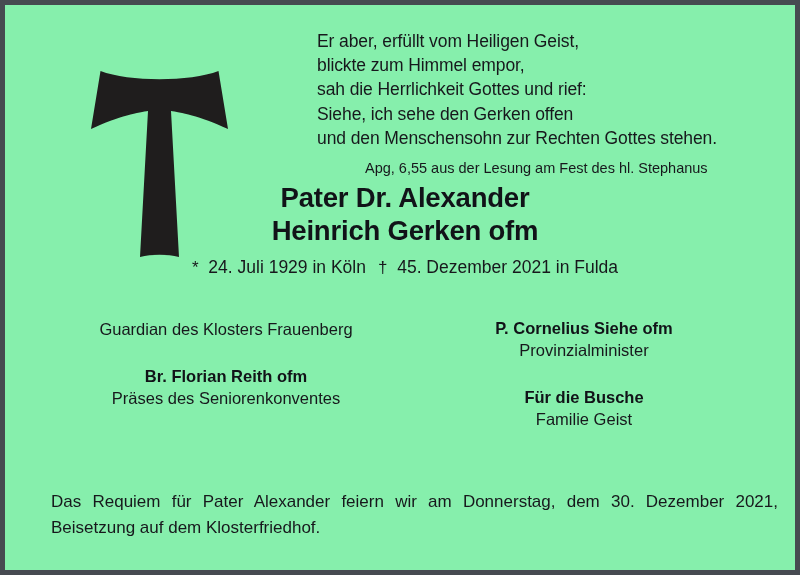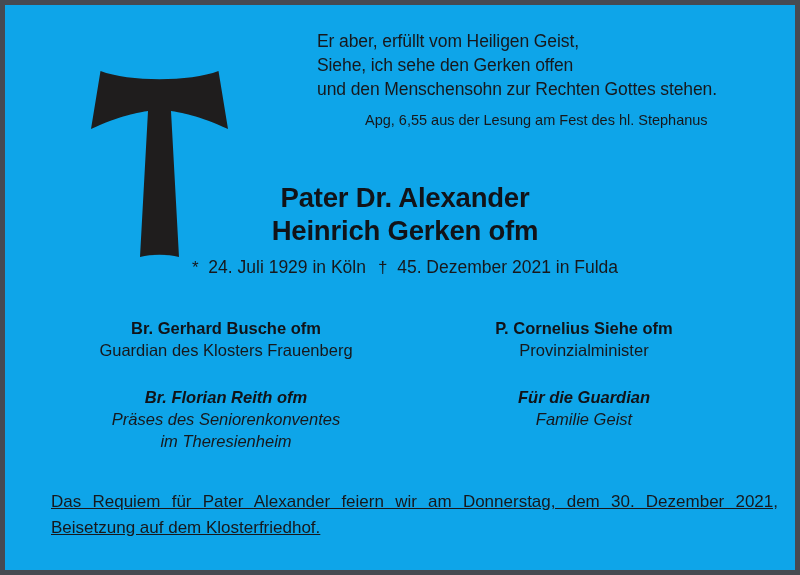--- a/index.html
+++ b/index.html
@@ -20,21 +20,21 @@
     box-sizing: border-box;
     background: #ffffff;
     border: 5px solid #474a51;
     overflow: hidden;
   }
 
   .page {
     position: relative;
     width: 100%;
     height: 100%;
-    background: #0ea5e9;
+    background: #86efac;
   }
 
   
   .emblem {
     position: absolute;
     left: 62px;
     top: 36px;
     width: 185px;
     height: 230px;
   }
@@ -103,21 +103,20 @@
     top: 313px;
     width: 716px;
     display: flex;
   }
   .sig-col {
     width: 50%;
     text-align: center;
   }
   .sig-group + .sig-group {
     margin-top: 26px;
-    font-style: italic;
   }
   .sig-name {
     font-size: 16.5px;
     font-weight: bold;
     line-height: 21px;
     color: #111318;
   }
   .sig-role {
     font-size: 16.5px;
     line-height: 22px;
@@ -136,21 +135,20 @@
   }
   .requiem {
     position: absolute;
     left: 46px;
     top: 484px;
     width: 727px;
     font-size: 17px;
     line-height: 25.5px;
     color: #17181c;
     text-align: justify;
-    text-decoration: underline;
   }
   .requiem > span { display: block; }
   .requiem .just {
     text-align: justify;
     text-align-last: justify;
   }
 </style>
 </head>
 <body>
 
@@ -166,52 +164,52 @@
                  L 112 216
                  C 100 213, 85 213, 73 216
                  L 81 70
                  C 73 71, 52 75, 24 88
                  Z" fill="#1f1d1d"></path>
       </svg>
     </div>
 
     <div class="quote-block">
       <div class="quote-line">Er aber, erfüllt vom Heiligen Geist,</div>
+      <div class="quote-line">blickte zum Himmel empor,</div>
+      <div class="quote-line">sah die Herrlichkeit Gottes und rief:</div>
       <div class="quote-line">Siehe, ich sehe den Gerken offen</div>
       <div class="quote-line">und den Menschensohn zur Rechten Gottes stehen.</div>
       <div class="quote-source">Apg, 6,55 aus der Lesung am Fest des hl. Stephanus</div>
     </div>
 
     <div class="name-block">
       <div class="name-line">Pater Dr. Alexander</div>
       <div class="name-line">Heinrich Gerken ofm</div>
       <div class="life-dates"><span class="sym">*</span>&nbsp; <span>24. Juli 1929 in Köln</span><span class="gap"></span><span class="sym">†</span>&nbsp; <span>45. Dezember 2021 in Fulda</span></div>
     </div>
 
     <div class="signatories">
 
       <div class="sig-col">
         <div class="sig-group">
-          <div class="sig-name">Br. Gerhard Busche ofm</div>
           <div class="sig-role">Guardian des Klosters Frauenberg</div>
         </div>
         <div class="sig-group">
           <div class="sig-name">Br. Florian Reith ofm</div>
           <div class="sig-role">Präses des Seniorenkonventes</div>
-          <div class="sig-role">im Theresienheim</div>
         </div>
       </div>
 
       <div class="sig-col">
         <div class="sig-group">
           <div class="sig-name">P. Cornelius Siehe ofm</div>
           <div class="sig-role">Provinzialminister</div>
         </div>
         <div class="sig-group">
-          <div class="sig-name">Für die Guardian</div>
+          <div class="sig-name">Für die Busche</div>
           <div class="sig-role">Familie Geist</div>
         </div>
       </div>
 
     </div>
 
 
     <div class="requiem">
       <span class="just">Das Requiem für Pater Alexander feiern wir am Donnerstag, dem 30. Dezember 2021,</span>
       <span>Beisetzung auf dem Klosterfriedhof.</span>

